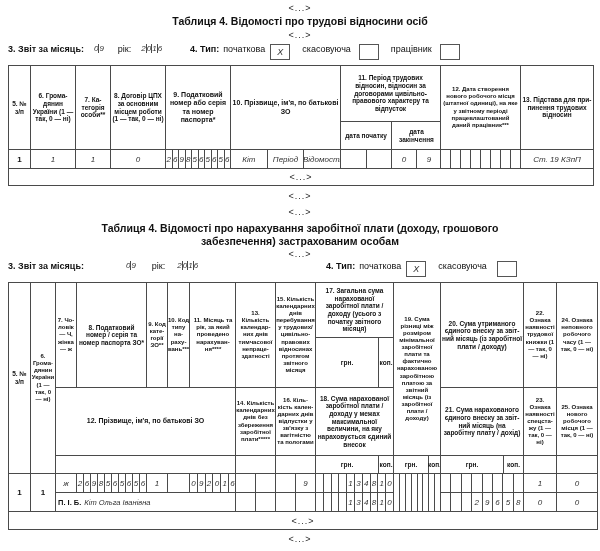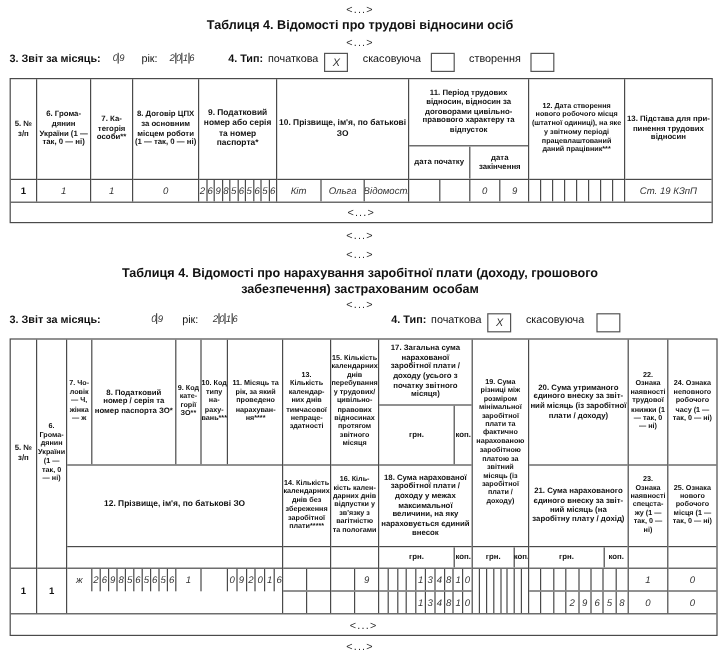--- a/index.html
+++ b/index.html
@@ -59,21 +59,21 @@
       <div>2</div>
       <div>0</div>
       <div>1</div>
       <div>6</div>
     </span>
   <span class="flab" style="margin-left:28px"><b>4. Тип:</b></span>
   <span class="flab" style="margin-left:4px">початкова</span>
   <span class="fbox" style="margin-left:5px">X</span>
   <span class="flab" style="margin-left:12px">скасовуюча</span>
   <span class="fbox" style="margin-left:8px"></span>
-  <span class="flab" style="margin-left:12px">створення</span>
+  <span class="flab" style="margin-left:12px">працівник</span>
   <span class="fbox" style="margin-left:8px"></span>
 </div>
 
 
 <div class="tbl">
   <div class="bands">
     <div class="band" style="width:22px">
       <div class="cell hc hc65 h84">5. № з/п</div>
       <div class="cell dc up h18">1</div>
     </div>
@@ -101,21 +101,21 @@
           <div>5</div>
           <div>6</div>
           <div>5</div>
           <div>6</div>
         </div>
     </div>
     <div class="band" style="width:110px">
       <div class="cell hc hc7 h84">10. Прізвище, ім'я, по батькові ЗО</div>
       <div class="cell h18" data-boxes="table5.row.name">
           <div>Кіт</div>
-          <div>Ольга</div>
+          <div>Період</div>
           <div>Відомості</div>
         </div>
     </div>
     <div class="band sband" style="width:100px">
       <div class="cell hc hc65 h56">11. Період трудових відносин, відносин за договорами цивільно-правового характеру та відпусток</div>
       <div class="cell subrow h28">
         <div class="hc hc65" style="width:50px">дата початку</div>
         <div class="hc hc65" style="width:50px">дата закінчення</div>
       </div>
       <div class="cell subrow h18">
@@ -219,20 +219,24 @@
           </div>
         <div style="width:47px" data-boxes="table6.row.month_year">
             <div>0</div>
             <div>9</div>
             <div>2</div>
             <div>0</div>
             <div>1</div>
             <div>6</div>
           </div>
       </div>
+      <div class="cell pibcell h18">
+        <span class="piblab">П. І. Б.</span>
+        <span class="pibname">Кіт Ольга Іванівна</span>
+      </div>
     </div>
     <div class="band" style="width:40px">
       <div class="cell hc h105">13. Кількість календар­них днів тимчасової непраце­здатності</div>
       <div class="cell hc h68">14. Кількість календарних днів без збереження заробітної плати*****</div>
       <div class="cell h18"></div>
       <div class="cell h19" data-boxes="table6.row.c13">
           <div></div>
           <div></div>
         </div>
       <div class="cell h18" data-boxes="table6.row.c14">

